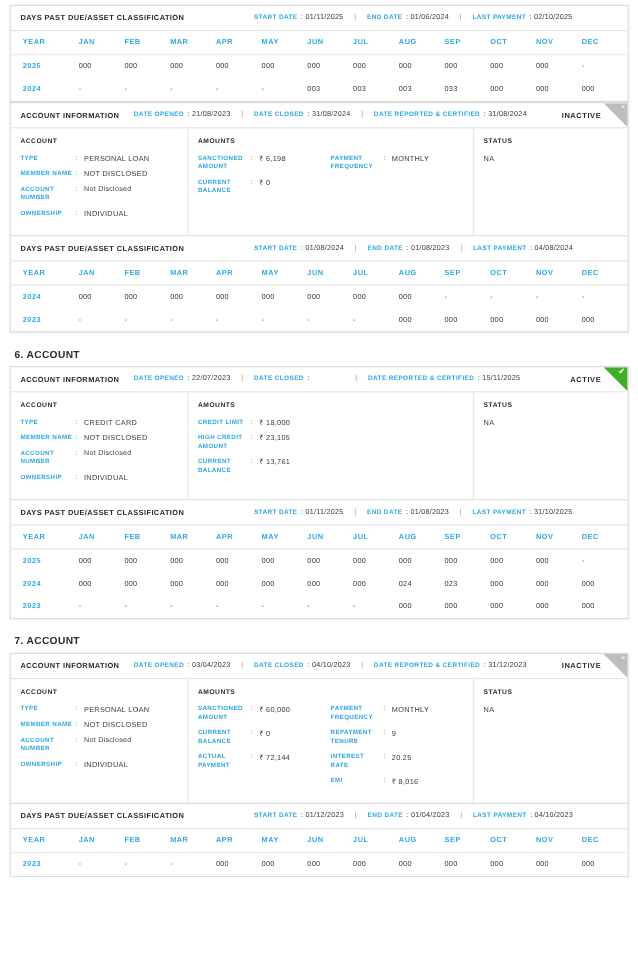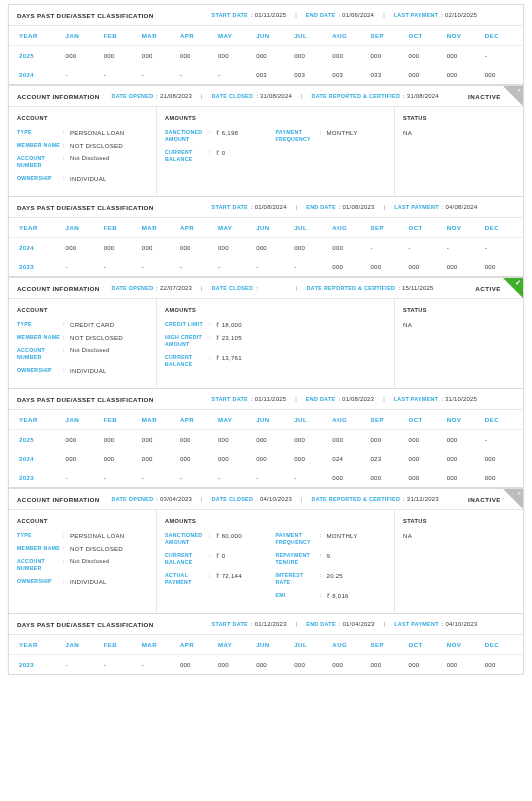--- a/index.html
+++ b/index.html
@@ -455,20 +455,21 @@
               <td>000</td>
               <td>000</td>
               <td>000</td>
               <td>000</td>
               <td>000</td>
             </tr>
           </tbody>
         </table>
       </div>
     </div>
+    <div class="section-title">6. ACCOUNT</div>
     <div>
       <div class="card">
         <div class="ai-head">
           <div class="ai-title">ACCOUNT INFORMATION</div>
           <div class="ai-meta">
             <span class="meta-lbl">DATE OPENED</span>
             <span class="meta-val">: 22/07/2023</span>
             <span class="meta-sep">|</span>
             <span class="meta-lbl">DATE CLOSED</span>
             <span class="meta-val">: </span>
@@ -625,20 +626,21 @@
               <td>000</td>
               <td>000</td>
               <td>000</td>
               <td>000</td>
               <td>000</td>
             </tr>
           </tbody>
         </table>
       </div>
     </div>
+    <div class="section-title">7. ACCOUNT</div>
     <div>
       <div class="card">
         <div class="ai-head">
           <div class="ai-title">ACCOUNT INFORMATION</div>
           <div class="ai-meta">
             <span class="meta-lbl">DATE OPENED</span>
             <span class="meta-val">: 03/04/2023</span>
             <span class="meta-sep">|</span>
             <span class="meta-lbl">DATE CLOSED</span>
             <span class="meta-val">: 04/10/2023</span>

